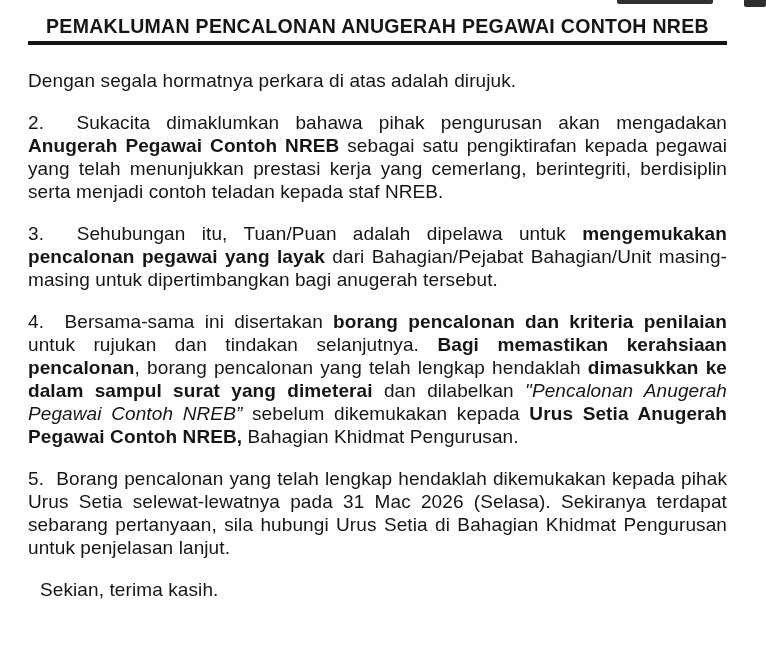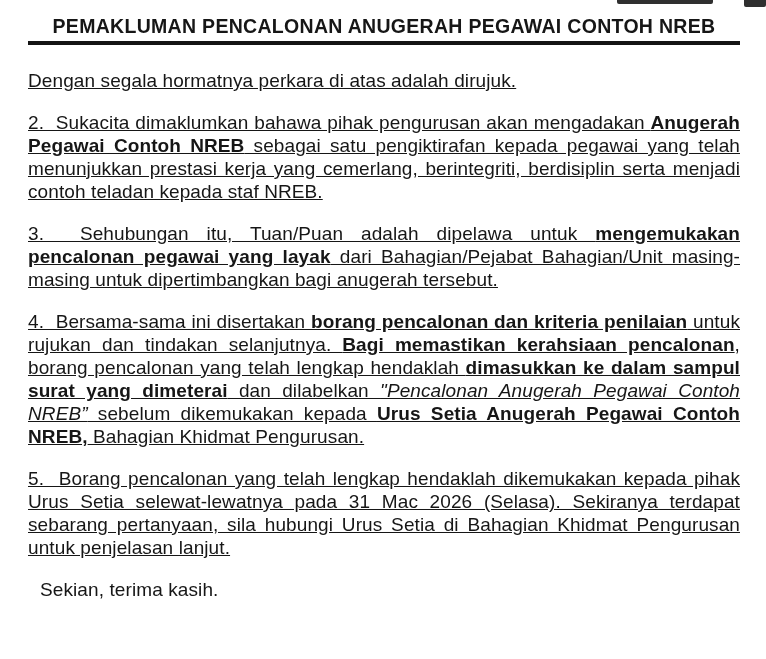--- a/index.html
+++ b/index.html
@@ -14,21 +14,21 @@
     overflow: hidden;
     font-family: "Liberation Sans", sans-serif;
     color: var(--text, #161616);
   }
   .page {
     position: relative;
     box-sizing: border-box;
     width: 766px;
     height: 543px;
     background: var(--background, #ffffff);
-    padding: 16px 26px 0 28px;
+    padding: 16px 39px 0 28px;
   }
   
   .artifact {
     position: absolute;
     background: var(--artifact, #2f2f2f);
   }
   .artifact-1 { left: 617px; top: 0; width: 96px; height: 4px; border-radius: 0 0 2px 2px; }
   .artifact-2 { left: 744px; top: 0; width: 22px; height: 7px; border-radius: 0 0 2px 2px; }
 
   .title-block {
@@ -44,21 +44,20 @@
     background: var(--rule, #141414);
     margin-top: 4px;
   }
   .doc-body .para {
     margin: 0 0 19px 0;
     font-size: 19px;
     line-height: 23px;
     letter-spacing: 0.1px;
     text-align: justify;
     text-align-last: left;
-    text-decoration: underline;
   }
   .doc-body .para:first-child {
     margin-top: 24px;
   }
   .seg-normal { font-weight: normal; font-style: normal; }
   .seg-bold   { font-weight: bold; }
   .seg-italic { font-style: italic; }
   .closing {
     margin: 12px;
     font-size: 19px;

